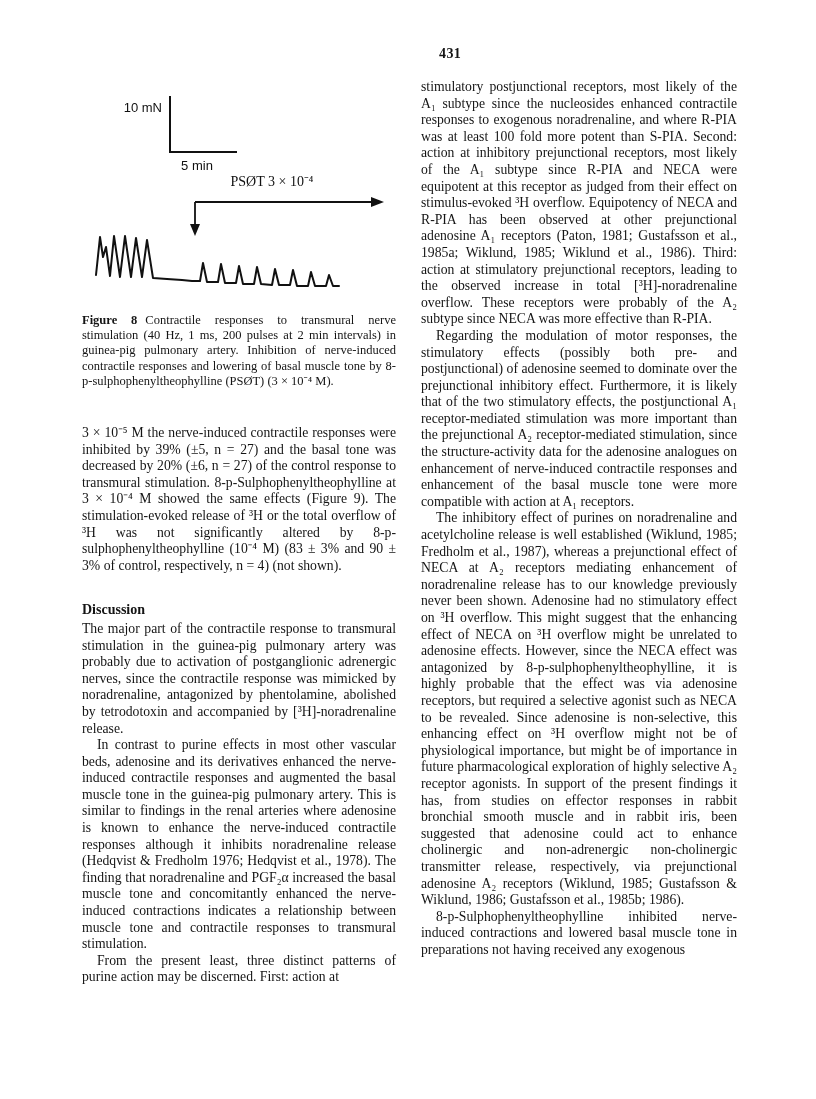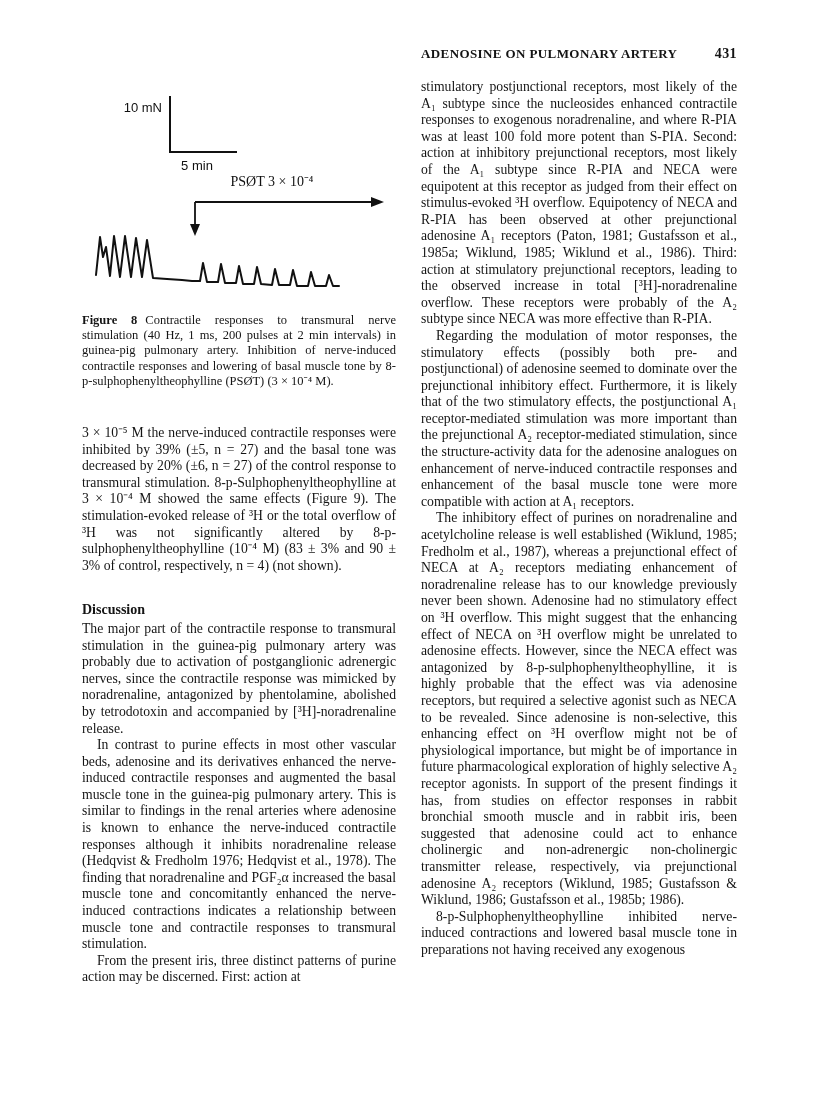--- a/index.html
+++ b/index.html
@@ -57,21 +57,20 @@
   }
   .svg-label { font-family: "Liberation Sans", sans-serif; font-size: 13px; fill: #111; }
   .svg-label-serif { font-family: "Liberation Serif", serif; font-size: 14px; fill: #111; }
 </style>
 </head>
 <body>
 
 <div class="page">
 
   <div class="running-head">
-    <span>ADENOSINE ON PULMONARY ARTERY</span>
     <span class="pageno">431</span>
   </div>
 
   <div class="col col-left">
 
     <div class="figure-block">
       <svg width="314" height="222" viewBox="0 0 314 222">
 
         <path d="M 88 17 L 88 73 L 155 73" fill="none" stroke="#111" stroke-width="2"></path>
         <text x="80" y="33" text-anchor="end" class="svg-label">10 mN</text>
@@ -105,21 +104,21 @@
         <span class="cap-label">Figure 8</span><span>Contractile responses to transmural nerve stimulation (40 Hz, 1 ms, 200 pulses at 2 min intervals) in guinea-pig pulmonary artery. Inhibition of nerve-induced contractile responses and lowering of basal muscle tone by 8-p-sulphophenyltheophylline (PSØT) (3 × 10⁻⁴ M).</span>
       </div>
     </div>
 
     <p class="results-para">3 × 10⁻⁵ M the nerve-induced contractile responses were inhibited by 39% (±5, n = 27) and the basal tone was decreased by 20% (±6, n = 27) of the control response to transmural stimulation. 8-p-Sulphophenyltheophylline at 3 × 10⁻⁴ M showed the same effects (Figure 9). The stimulation-evoked release of ³H or the total overflow of ³H was not significantly altered by 8-p-sulphophenyltheophylline (10⁻⁴ M) (83 ± 3% and 90 ± 3% of control, respectively, n = 4) (not shown).</p>
 
     <h2 class="discussion">Discussion</h2>
 
     <p>The major part of the contractile response to transmural stimulation in the guinea-pig pulmonary artery was probably due to activation of postganglionic adrenergic nerves, since the contractile response was mimicked by noradrenaline, antagonized by phentolamine, abolished by tetrodotoxin and accompanied by [³H]-noradrenaline release.</p>
     <p class="indent">In contrast to purine effects in most other vascular beds, adenosine and its derivatives enhanced the nerve-induced contractile responses and augmented the basal muscle tone in the guinea-pig pulmonary artery. This is similar to findings in the renal arteries where adenosine is known to enhance the nerve-induced contractile responses although it inhibits noradrenaline release (Hedqvist &amp; Fredholm 1976; Hedqvist et al., 1978). The finding that noradrenaline and PGF₂α increased the basal muscle tone and concomitantly enhanced the nerve-induced contractions indicates a relationship between muscle tone and contractile responses to transmural stimulation.</p>
-    <p class="indent">From the present iris, three distinct patterns of purine action may be discerned. First: action at</p>
+    <p class="indent">From the present least, three distinct patterns of purine action may be discerned. First: action at</p>
   </div>
 
   <div class="col col-right">
     <p>stimulatory postjunctional receptors, most likely of the A₁ subtype since the nucleosides enhanced contractile responses to exogenous noradrenaline, and where R-PIA was at least 100 fold more potent than S-PIA. Second: action at inhibitory prejunctional receptors, most likely of the A₁ subtype since R-PIA and NECA were equipotent at this receptor as judged from their effect on stimulus-evoked ³H overflow. Equipotency of NECA and R-PIA has been observed at other prejunctional adenosine A₁ receptors (Paton, 1981; Gustafsson et al., 1985a; Wiklund, 1985; Wiklund et al., 1986). Third: action at stimulatory prejunctional receptors, leading to the observed increase in total [³H]-noradrenaline overflow. These receptors were probably of the A₂ subtype since NECA was more effective than R-PIA.</p>
     <p class="indent">Regarding the modulation of motor responses, the stimulatory effects (possibly both pre- and postjunctional) of adenosine seemed to dominate over the prejunctional inhibitory effect. Furthermore, it is likely that of the two stimulatory effects, the postjunctional A₁ receptor-mediated stimulation was more important than the prejunctional A₂ receptor-mediated stimulation, since the structure-activity data for the adenosine analogues on enhancement of nerve-induced contractile responses and enhancement of the basal muscle tone were more compatible with action at A₁ receptors.</p>
     <p class="indent">The inhibitory effect of purines on noradrenaline and acetylcholine release is well established (Wiklund, 1985; Fredholm et al., 1987), whereas a prejunctional effect of NECA at A₂ receptors mediating enhancement of noradrenaline release has to our knowledge previously never been shown. Adenosine had no stimulatory effect on ³H overflow. This might suggest that the enhancing effect of NECA on ³H overflow might be unrelated to adenosine effects. However, since the NECA effect was antagonized by 8-p-sulphophenyltheophylline, it is highly probable that the effect was via adenosine receptors, but required a selective agonist such as NECA to be revealed. Since adenosine is non-selective, this enhancing effect on ³H overflow might not be of physiological importance, but might be of importance in future pharmacological exploration of highly selective A₂ receptor agonists. In support of the present findings it has, from studies on effector responses in rabbit bronchial smooth muscle and in rabbit iris, been suggested that adenosine could act to enhance cholinergic and non-adrenergic non-cholinergic transmitter release, respectively, via prejunctional adenosine A₂ receptors (Wiklund, 1985; Gustafsson &amp; Wiklund, 1986; Gustafsson et al., 1985b; 1986).</p>
     <p class="indent">8-p-Sulphophenyltheophylline inhibited nerve-induced contractions and lowered basal muscle tone in preparations not having received any exogenous</p>
   </div>
 
 </div>

